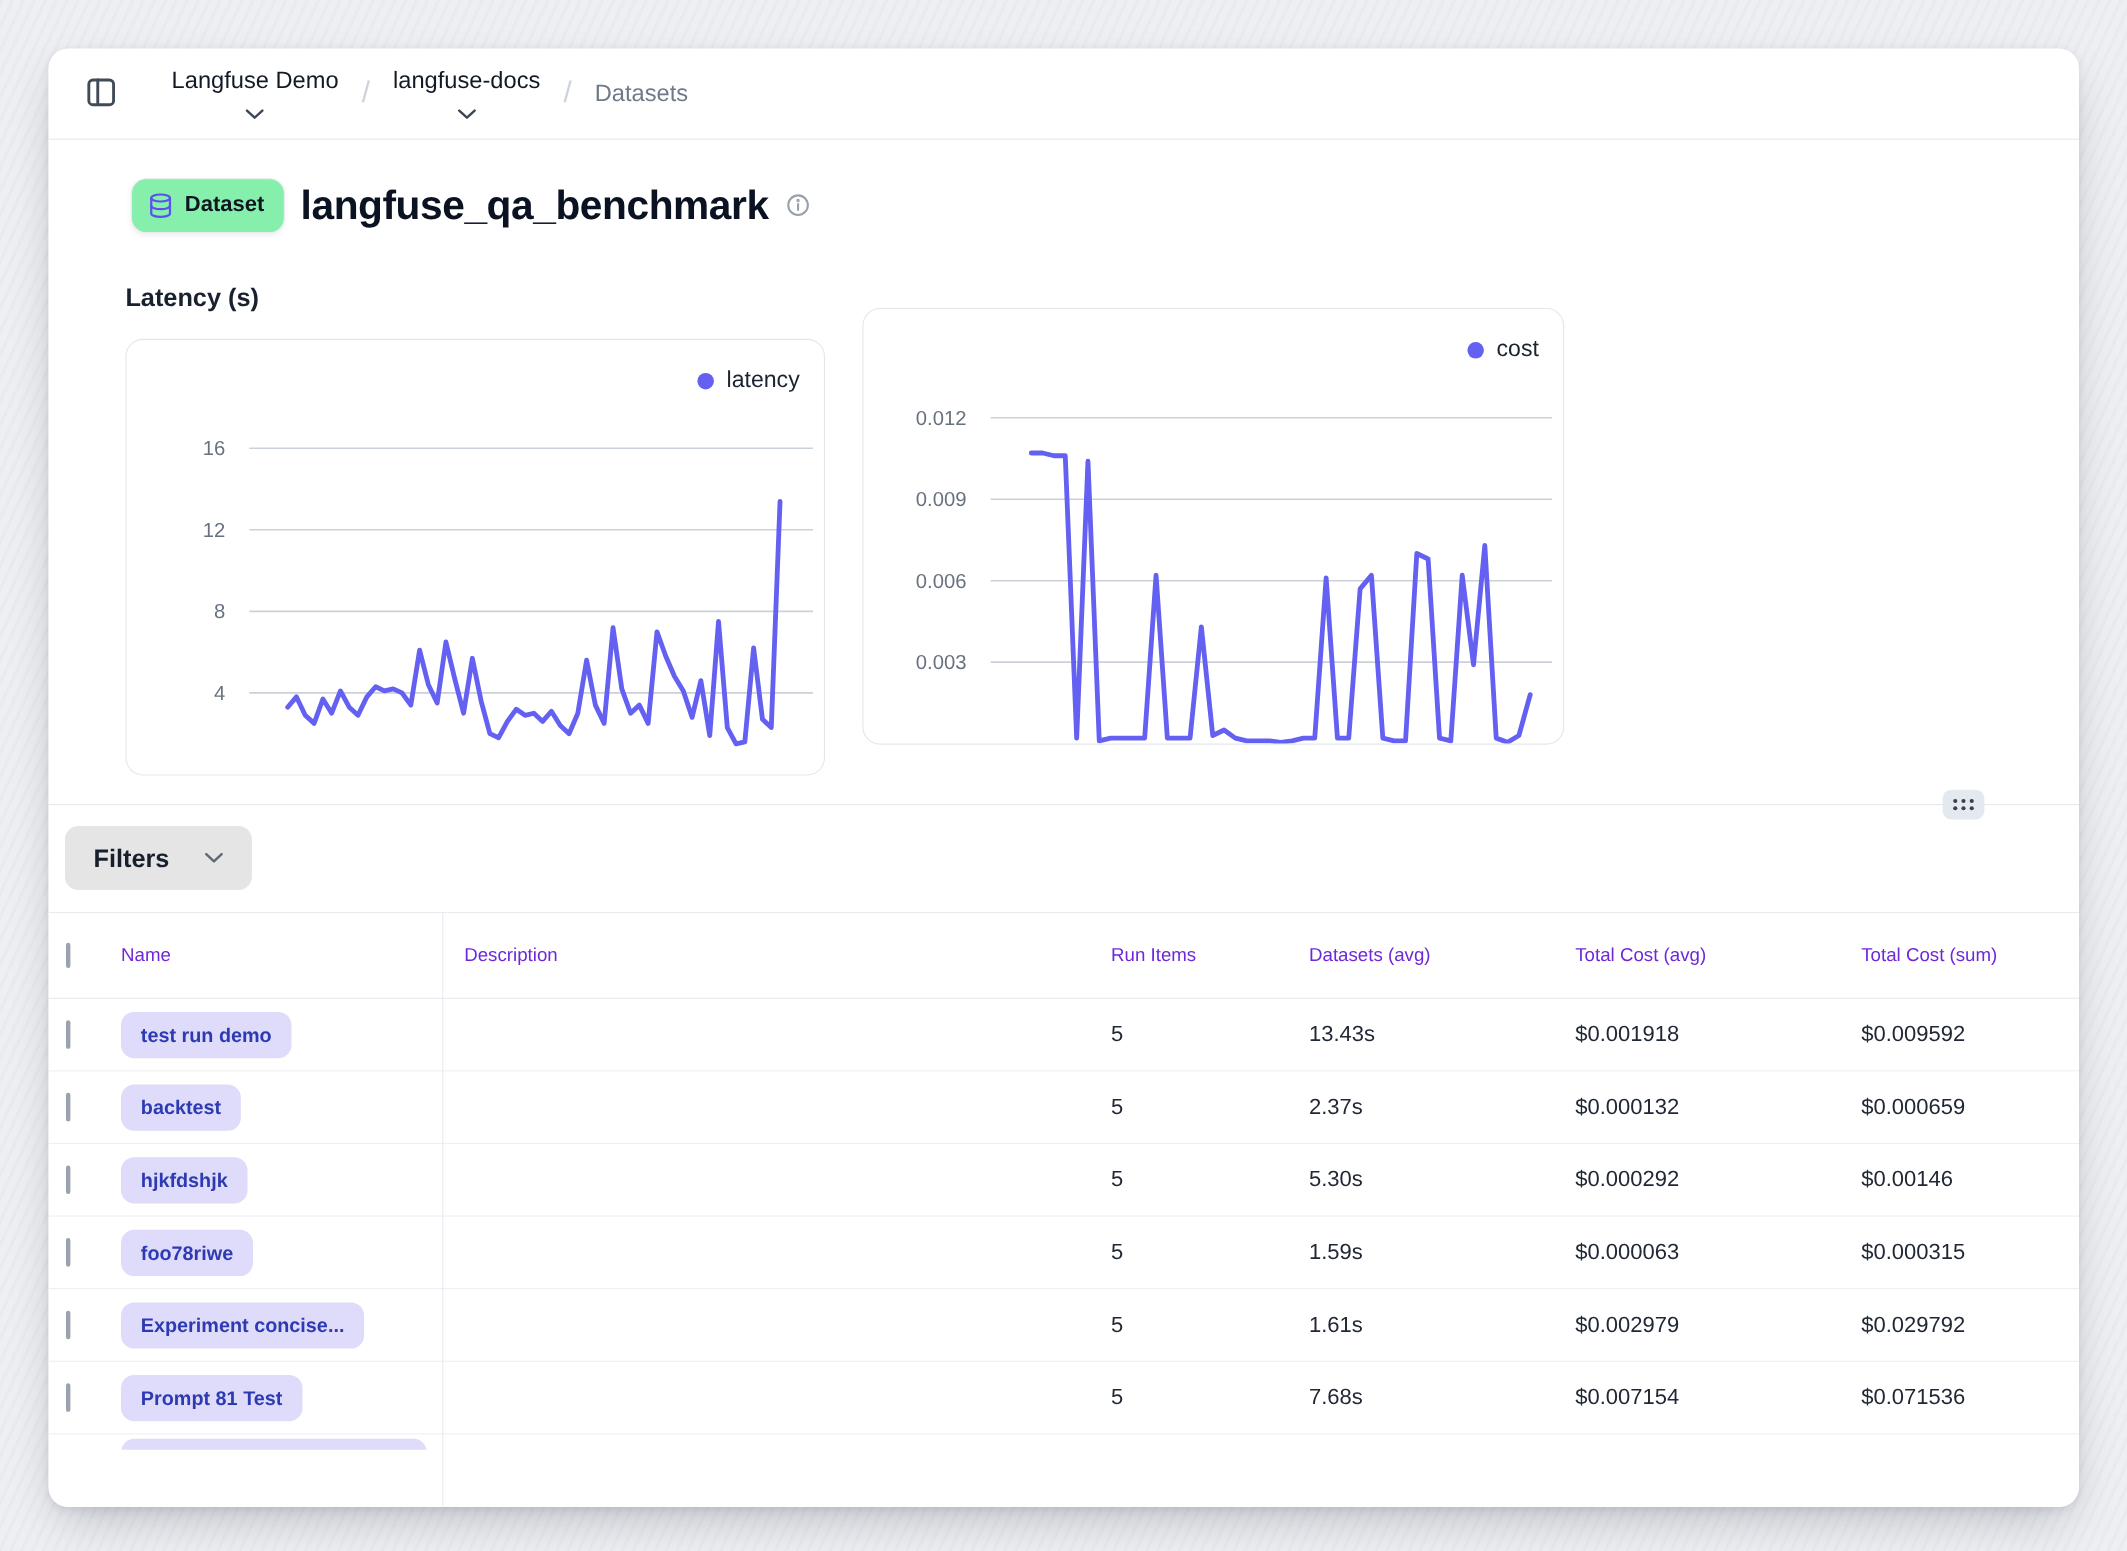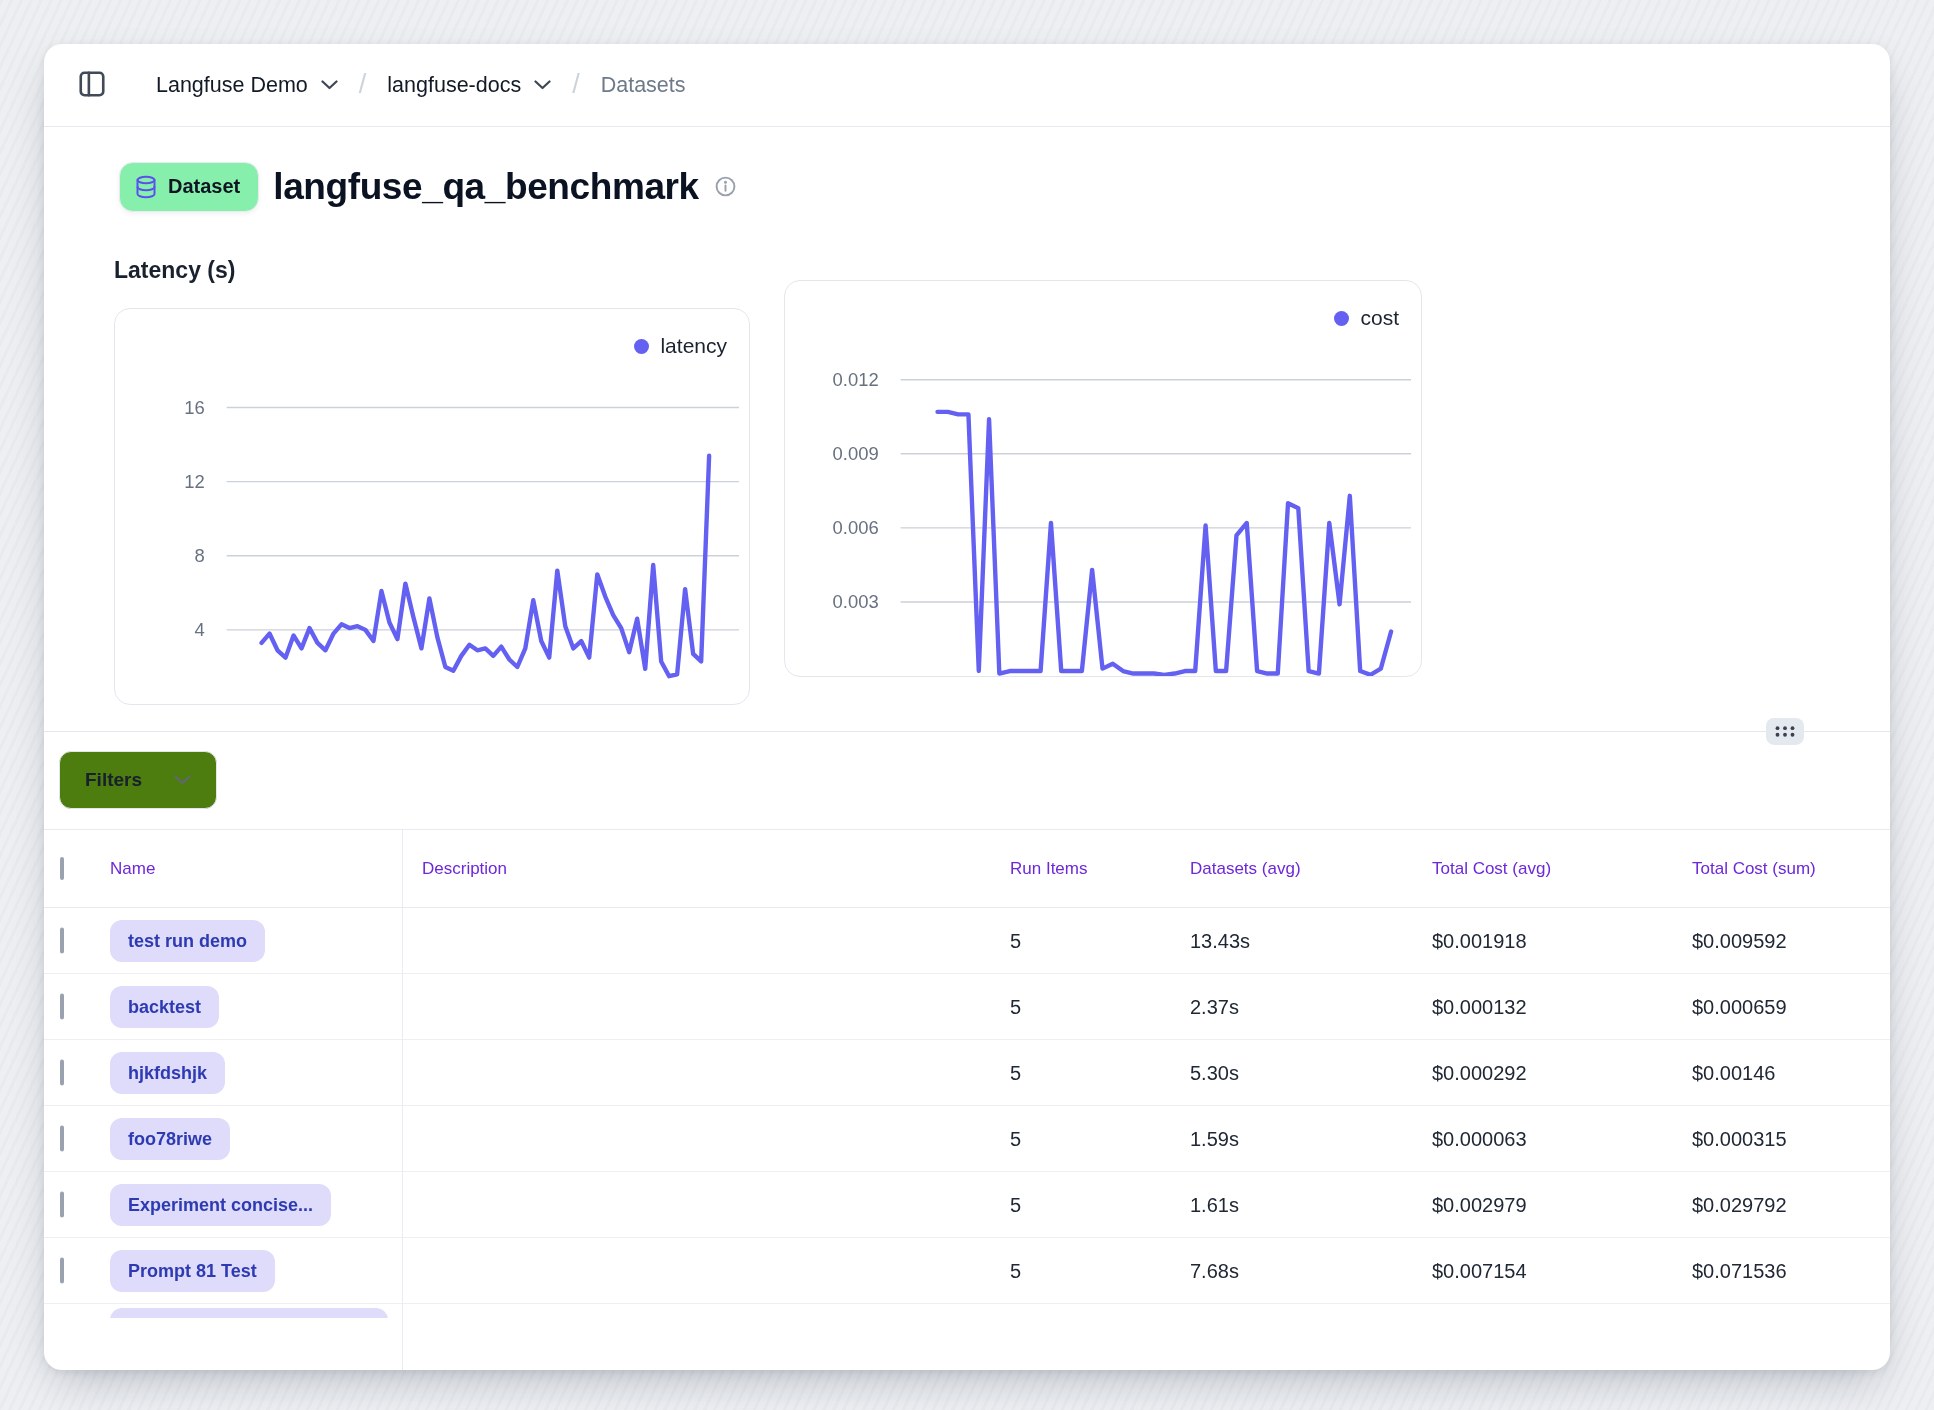--- a/index.html
+++ b/index.html
@@ -21,21 +21,21 @@
     display: flex; flex-direction: column;
   }
 
   
   .topbar {
     flex: 0 0 83px; border-bottom: 1px solid #e7e9ee;
     display: flex; align-items: center; padding-left: 31px;
   }
   .panel-toggle { width: 34px; height: 34px; display: flex; align-items: center; justify-content: center; cursor: pointer; background: none; border: none; }
   .crumbs { display: flex; align-items: center; margin-left: 47px; font-size: 21.5px; color: #121a26; }
-  .crumb { display: flex; align-items: center; gap: 13px; font-weight: 500; cursor: pointer; }
+  .crumb { display: flex; align-items: center; gap: 13px; font-weight: 500; cursor: pointer; flex-direction: column; }
   .crumb-muted { color: #6e7a89; font-weight: 400; cursor: default; }
   .crumb-slash { color: #ccd3db; font-size: 27px; font-weight: 300; margin: 0 21px; transform: translateY(-1px); }
 
   
   .headrow { flex: 0 0 98px; display: flex; align-items: center; padding: 21px 0 0 75px; }
   .ds-badge {
     display: inline-flex; align-items: center; gap: 10px; height: 50px; padding: 0 18px 0 14px;
     background: #86efac; border: 1px solid #e9ebf0; border-radius: 14px;
     box-shadow: 0 2px 5px rgba(15,23,42,.06); font-size: 20px; font-weight: 700; color: #0f1622;
   }
@@ -68,22 +68,22 @@
   .drag-handle {
     position: absolute; left: 1722px; top: 0; transform: translateY(-52%);
     width: 38px; height: 27px; background: #e4e9f0; border-radius: 8px;
     display: flex; align-items: center; justify-content: center; cursor: grab;
   }
 
   
   .filters-row { padding: 19px 0 20px 15px; }
   .filters-btn {
     display: inline-flex; align-items: center; gap: 32px; height: 58px; padding: 0 25px;
-    background: #4d7c0f; border: 1.5px solid #e2e6eb; border-radius: 12px;
-    font-size: 19px; font-weight: 600; color: #17202c; cursor: pointer;
+    background: #e5e5e5; border: 1.5px solid #e2e6eb; border-radius: 12px;
+    font-size: 23px; font-weight: 600; color: #17202c; cursor: pointer;
     font-family: inherit;
   }
 
   
   .runs-table { position: relative; flex: 1 1 auto; overflow: hidden; }
   .col-divider { position: absolute; left: 358px; top: 0; bottom: 0; width: 1px; background: #e8ebf0; z-index: 2; }
   .thead { position: relative; height: 79px; border-top: 1px solid #e7eaef; border-bottom: 1px solid #e7eaef; }
   .th { position: absolute; top: 50%; transform: translateY(-50%); font-size: 17px; font-weight: 400; color: #6d28d9; white-space: nowrap; }
   .trow { position: relative; height: 66px; border-bottom: 1px solid #edeff3; }
   .cell { position: absolute; top: 50%; transform: translateY(-50%); font-size: 20px; color: #202835; white-space: nowrap; }

